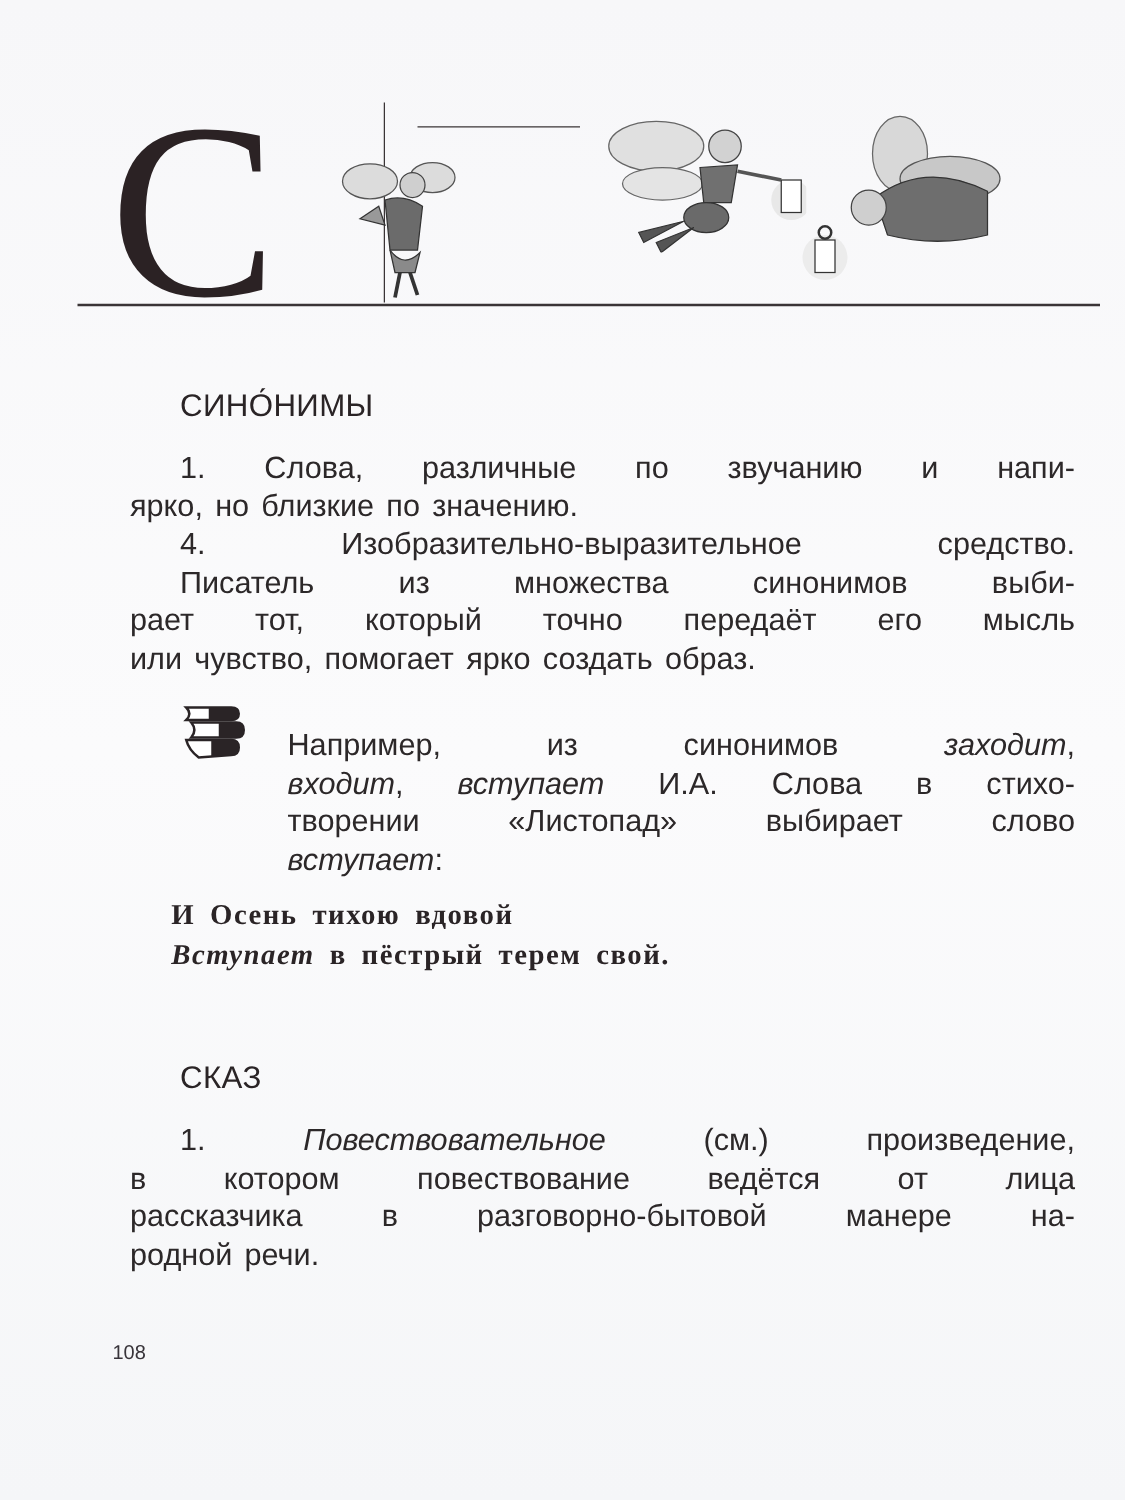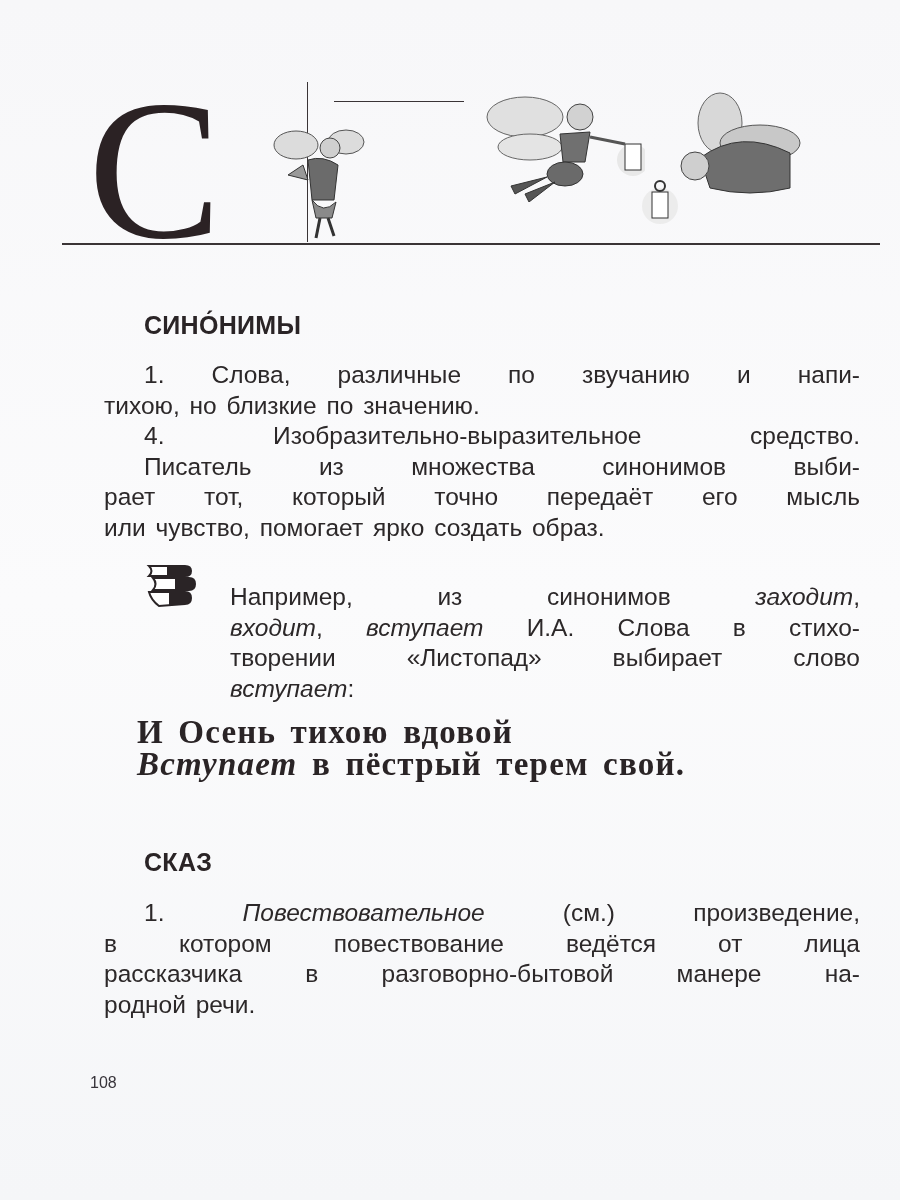--- a/index.html
+++ b/index.html
@@ -17,34 +17,34 @@
       color: #2b2224; letter-spacing: 0;
     }
     .header-rule {
       position: absolute; left: 62px; top: 243px; width: 818px; height: 2px; background: #3a3436;
     }
     .short-rule { position: absolute; left: 334px; top: 101px; width: 130px; height: 1px; background: #3a3436; }
     .hang-line { position: absolute; left: 307px; top: 82px; width: 1px; height: 160px; background: #3a3436; }
     .illus { position: absolute; }
     .illus svg { display: block; }
     .heading {
-      position: absolute; left: 144px; font-weight: bold; font-size: 25px; color: #2a2426; letter-spacing: 0.3px;
+      position: absolute; left: 144px; font-weight: normal; font-size: 25px; color: #2a2426; letter-spacing: 0.3px;
     }
     .para {
       position: absolute; left: 104px; width: 756px; font-size: 24.5px; line-height: 30.5px;
       text-align: justify; color: #2c2829; word-spacing: 3px;
     }
     .para .line { display: block; text-align: justify; text-align-last: justify; white-space: nowrap; }
     .para .line.last { text-align-last: left; }
     .indent { padding-left: 40px; }
     .ex-block { position: absolute; left: 230px; width: 630px; font-size: 24.5px; line-height: 30.5px; color: #2c2829; margin-top: 16px; }
     .ex-block .line { display: block; text-align: justify; text-align-last: justify; white-space: nowrap; }
     .ex-block .line.last { text-align-last: left; }
     i { font-style: italic; }
-    .poem { position: absolute; left: 137px; font-family: "Liberation Serif", serif; font-size: 33px; line-height: 32px; font-weight: bold; color: #2a2426; letter-spacing: 1.2px; word-spacing: 5px; }
+    .poem { position: absolute; left: 137px; font-family: "Liberation Serif", serif; font-size: 23px; line-height: 32px; font-weight: bold; color: #2a2426; letter-spacing: 1.2px; word-spacing: 5px; }
     .page-num { position: absolute; left: 90px; top: 1074px; font-size: 16px; color: #38343a; }
     .books-icon { position: absolute; left: 145px; top: 564px; }
   </style>
 </head>
 <body>
 
 <div class="page">
 
   <div class="big-letter">С</div>
   <div class="hang-line"></div>
@@ -89,21 +89,21 @@
       <circle cx="20" cy="98" r="5" fill="none" stroke="#333" stroke-width="2"></circle>
     </svg>
   </div>
 
   <div class="header-rule"></div>
 
   <div class="heading" style="top:311px;">СИНО́НИМЫ</div>
 
   <div class="para" style="top:360px;">
     <span class="line indent">1. Слова, различные по звучанию и напи-</span>
-    <span class="line last">тихою, но близкие по значению.</span>
+    <span class="line last">ярко, но близкие по значению.</span>
   </div>
 
   <div class="para" style="top:421px;">
     <span class="line indent">4. Изобразительно-выразительное средство.</span>
     <span class="line indent">Писатель из множества синонимов выби-</span>
     <span class="line">рает тот, который точно передаёт его мысль</span>
     <span class="line last">или чувство, помогает ярко создать образ.</span>
   </div>
 
   <div class="books-icon">

